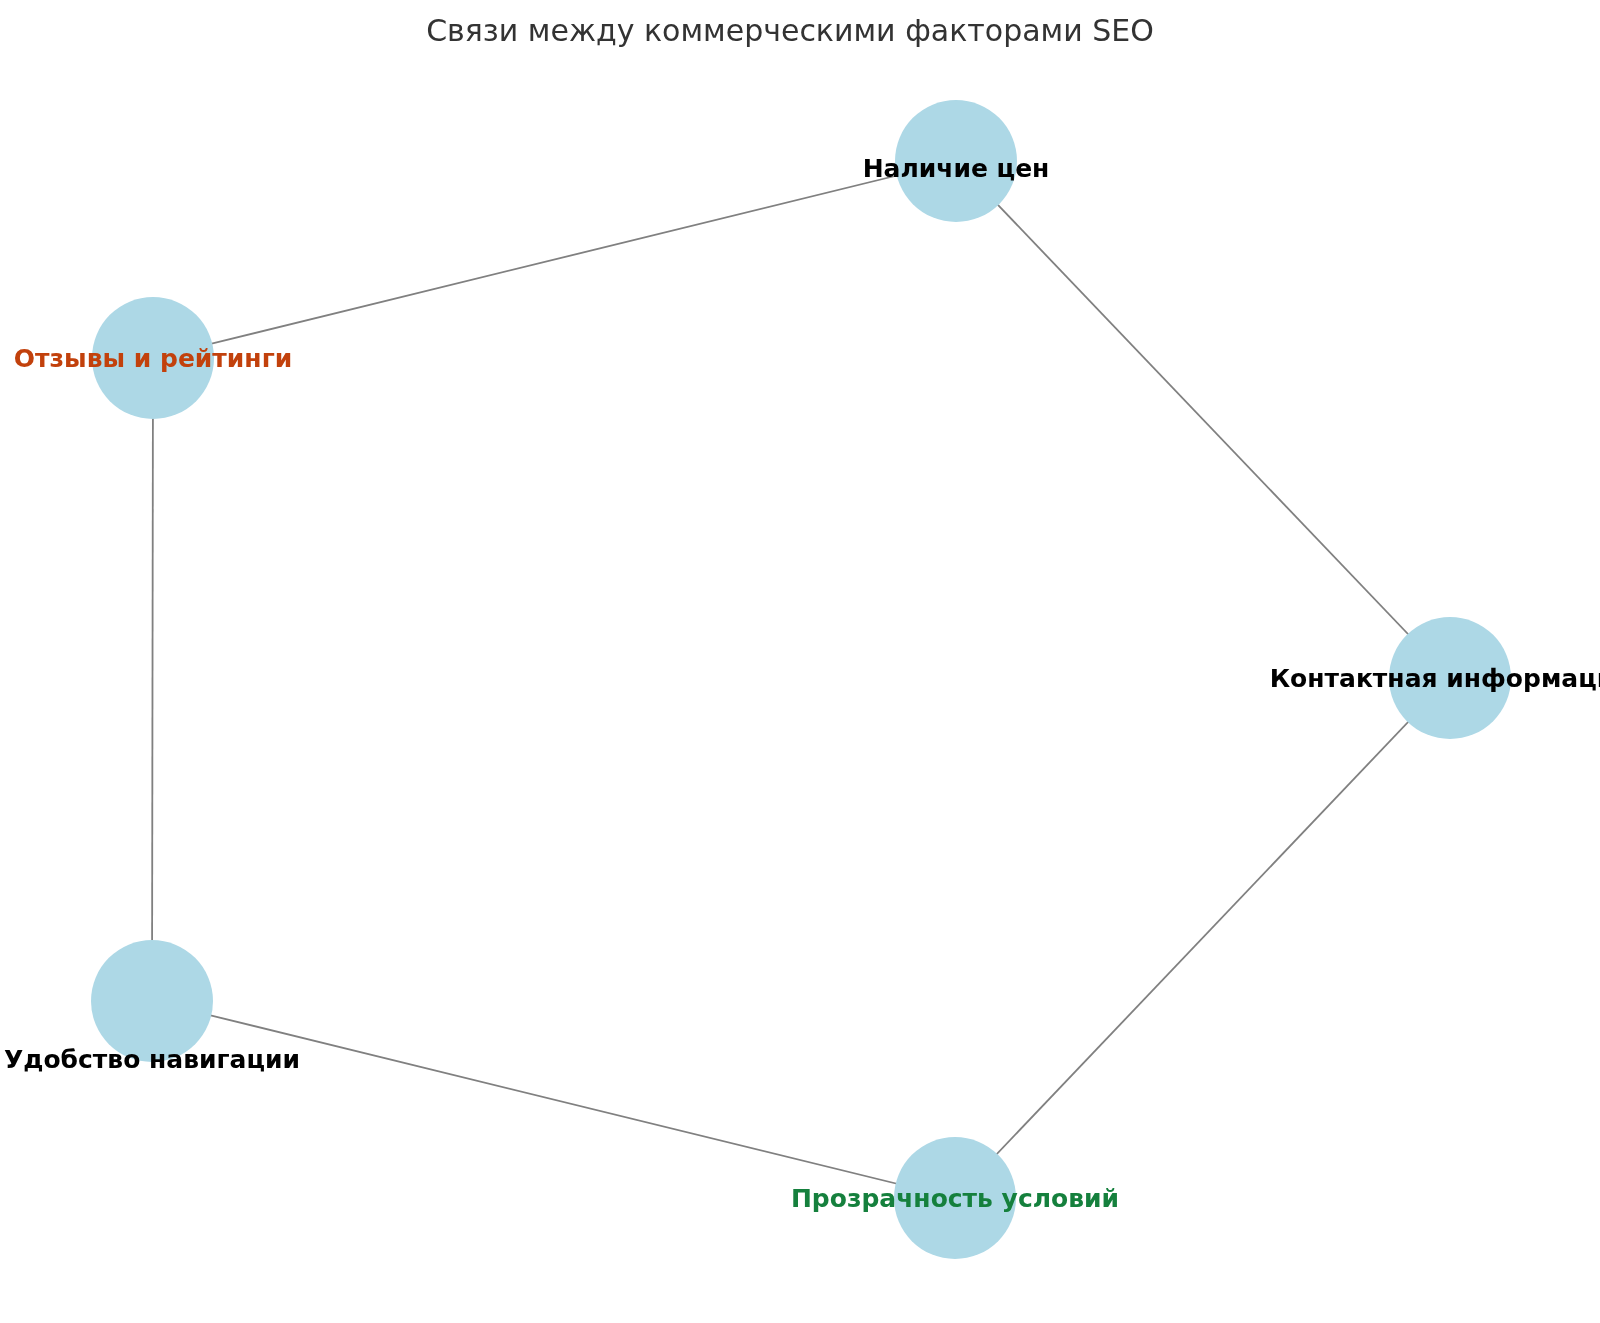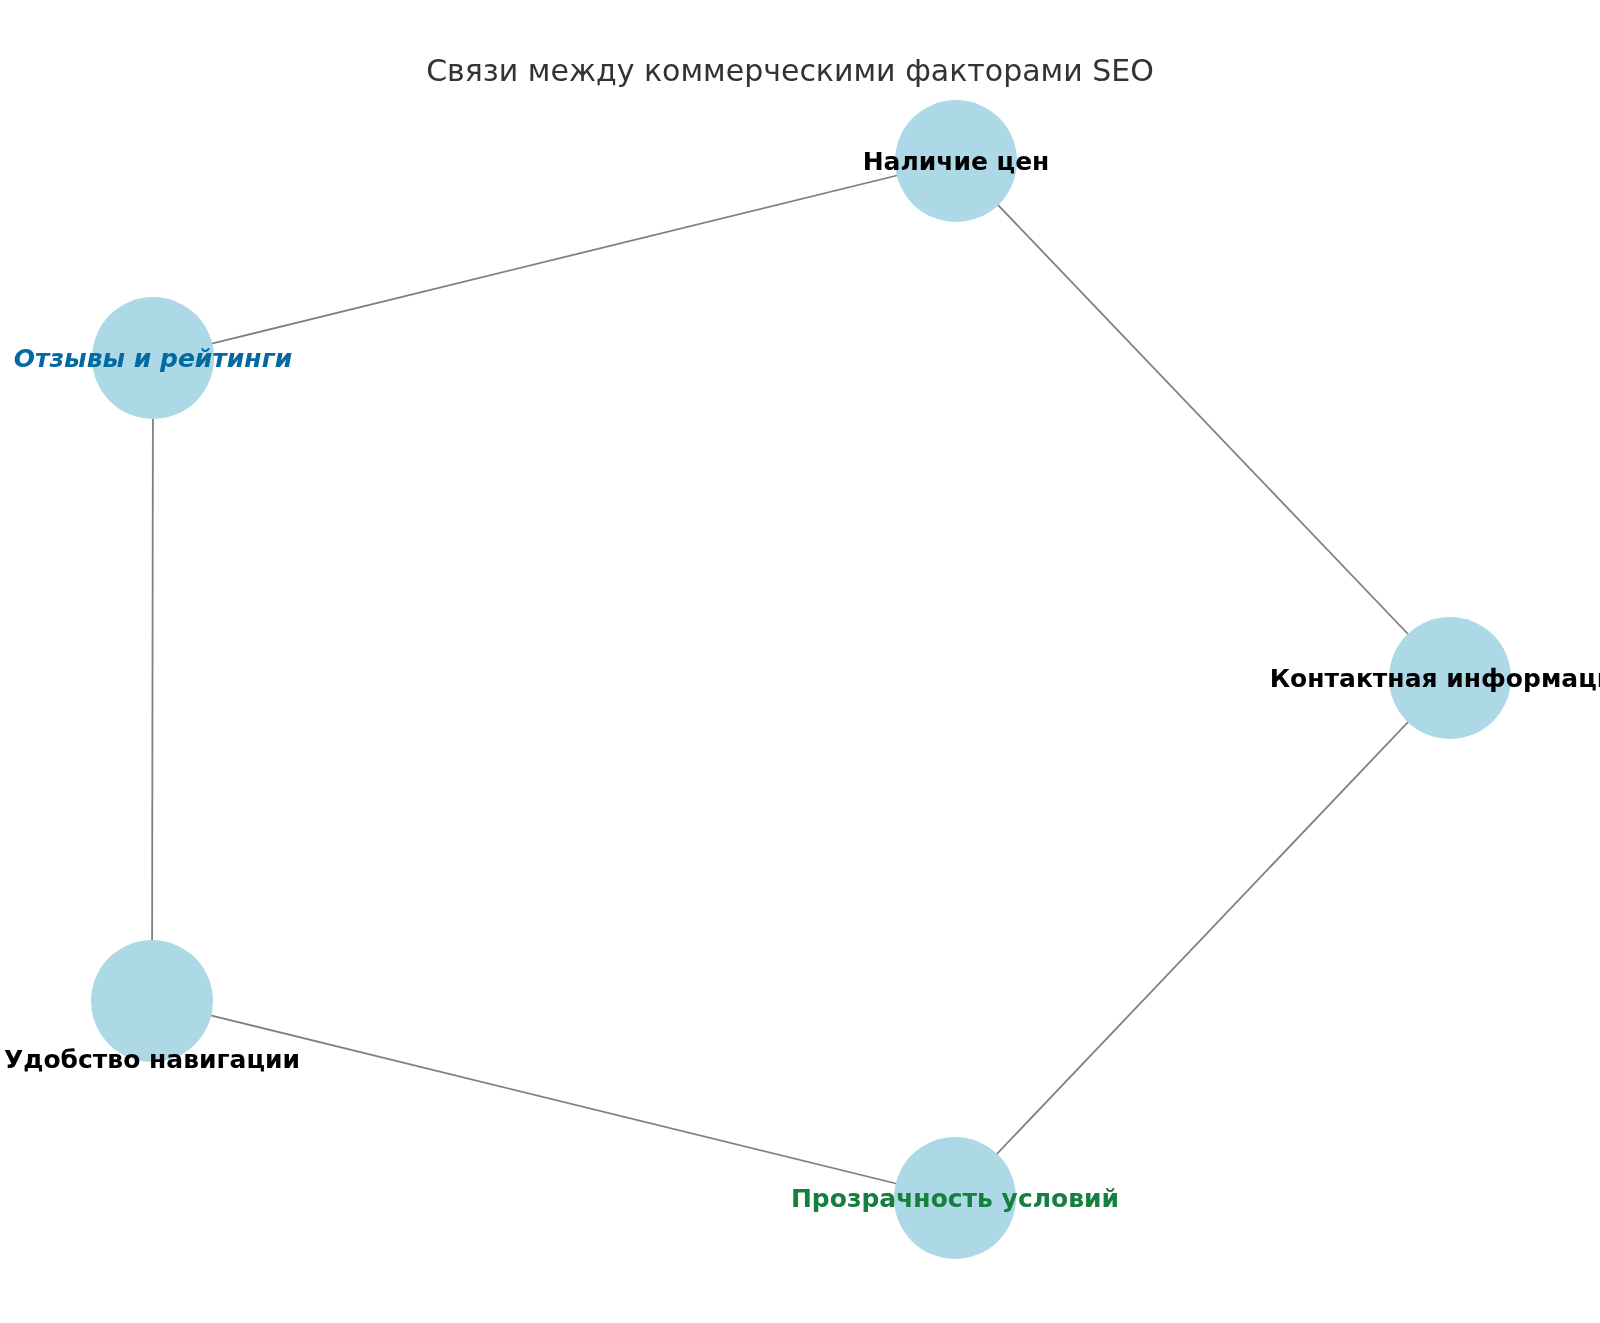--- a/index.html
+++ b/index.html
@@ -53,21 +53,21 @@
       <line x1="956" y1="161" x2="1450" y2="678" stroke="#808080" stroke-width="1.8"></line>
       <line x1="153" y1="358" x2="152" y2="1001" stroke="#808080" stroke-width="1.8"></line>
       <line x1="152" y1="1001" x2="955" y2="1198" stroke="#808080" stroke-width="1.8"></line>
       <line x1="955" y1="1198" x2="1450" y2="678" stroke="#808080" stroke-width="1.8"></line>
       <circle cx="956" cy="161" r="61" fill="#add8e6"></circle>
       <circle cx="153" cy="358" r="61" fill="#add8e6"></circle>
       <circle cx="1450" cy="678" r="61" fill="#add8e6"></circle>
       <circle cx="152" cy="1001" r="61" fill="#add8e6"></circle>
       <circle cx="955" cy="1198" r="61" fill="#add8e6"></circle>
     </svg>
-  <div class="diagram-title" style="color: rgb(51, 51, 51); margin-top: 40px;">Связи между коммерческими факторами SEO</div>
+  <div class="diagram-title" style="color: rgb(51, 51, 51);">Связи между коммерческими факторами SEO</div>
   <div id="labels-layer">
-      <div class="node-label" style="left: 956px; top: 161px; color: rgb(0, 0, 0);">Наличие цен</div>
-      <div class="node-label" style="left: 153px; top: 358px; color: #0369a1; font-style: italic;">Отзывы и рейтинги</div>
+      <div class="node-label" style="left: 956px; top: 168px; color: rgb(0, 0, 0);">Наличие цен</div>
+      <div class="node-label" style="left: 153px; top: 358px; color: #c2410c;">Отзывы и рейтинги</div>
       <div class="node-label" style="left: 1450px; top: 678px; color: rgb(0, 0, 0);">Контактная информация</div>
       <div class="node-label" style="left: 152px; top: 1059px; color: rgb(0, 0, 0);">Удобство навигации</div>
       <div class="node-label" style="left: 955px; top: 1198px; color: #15803d;">Прозрачность условий</div>
     </div>
 </div>
 
 </body></html>

